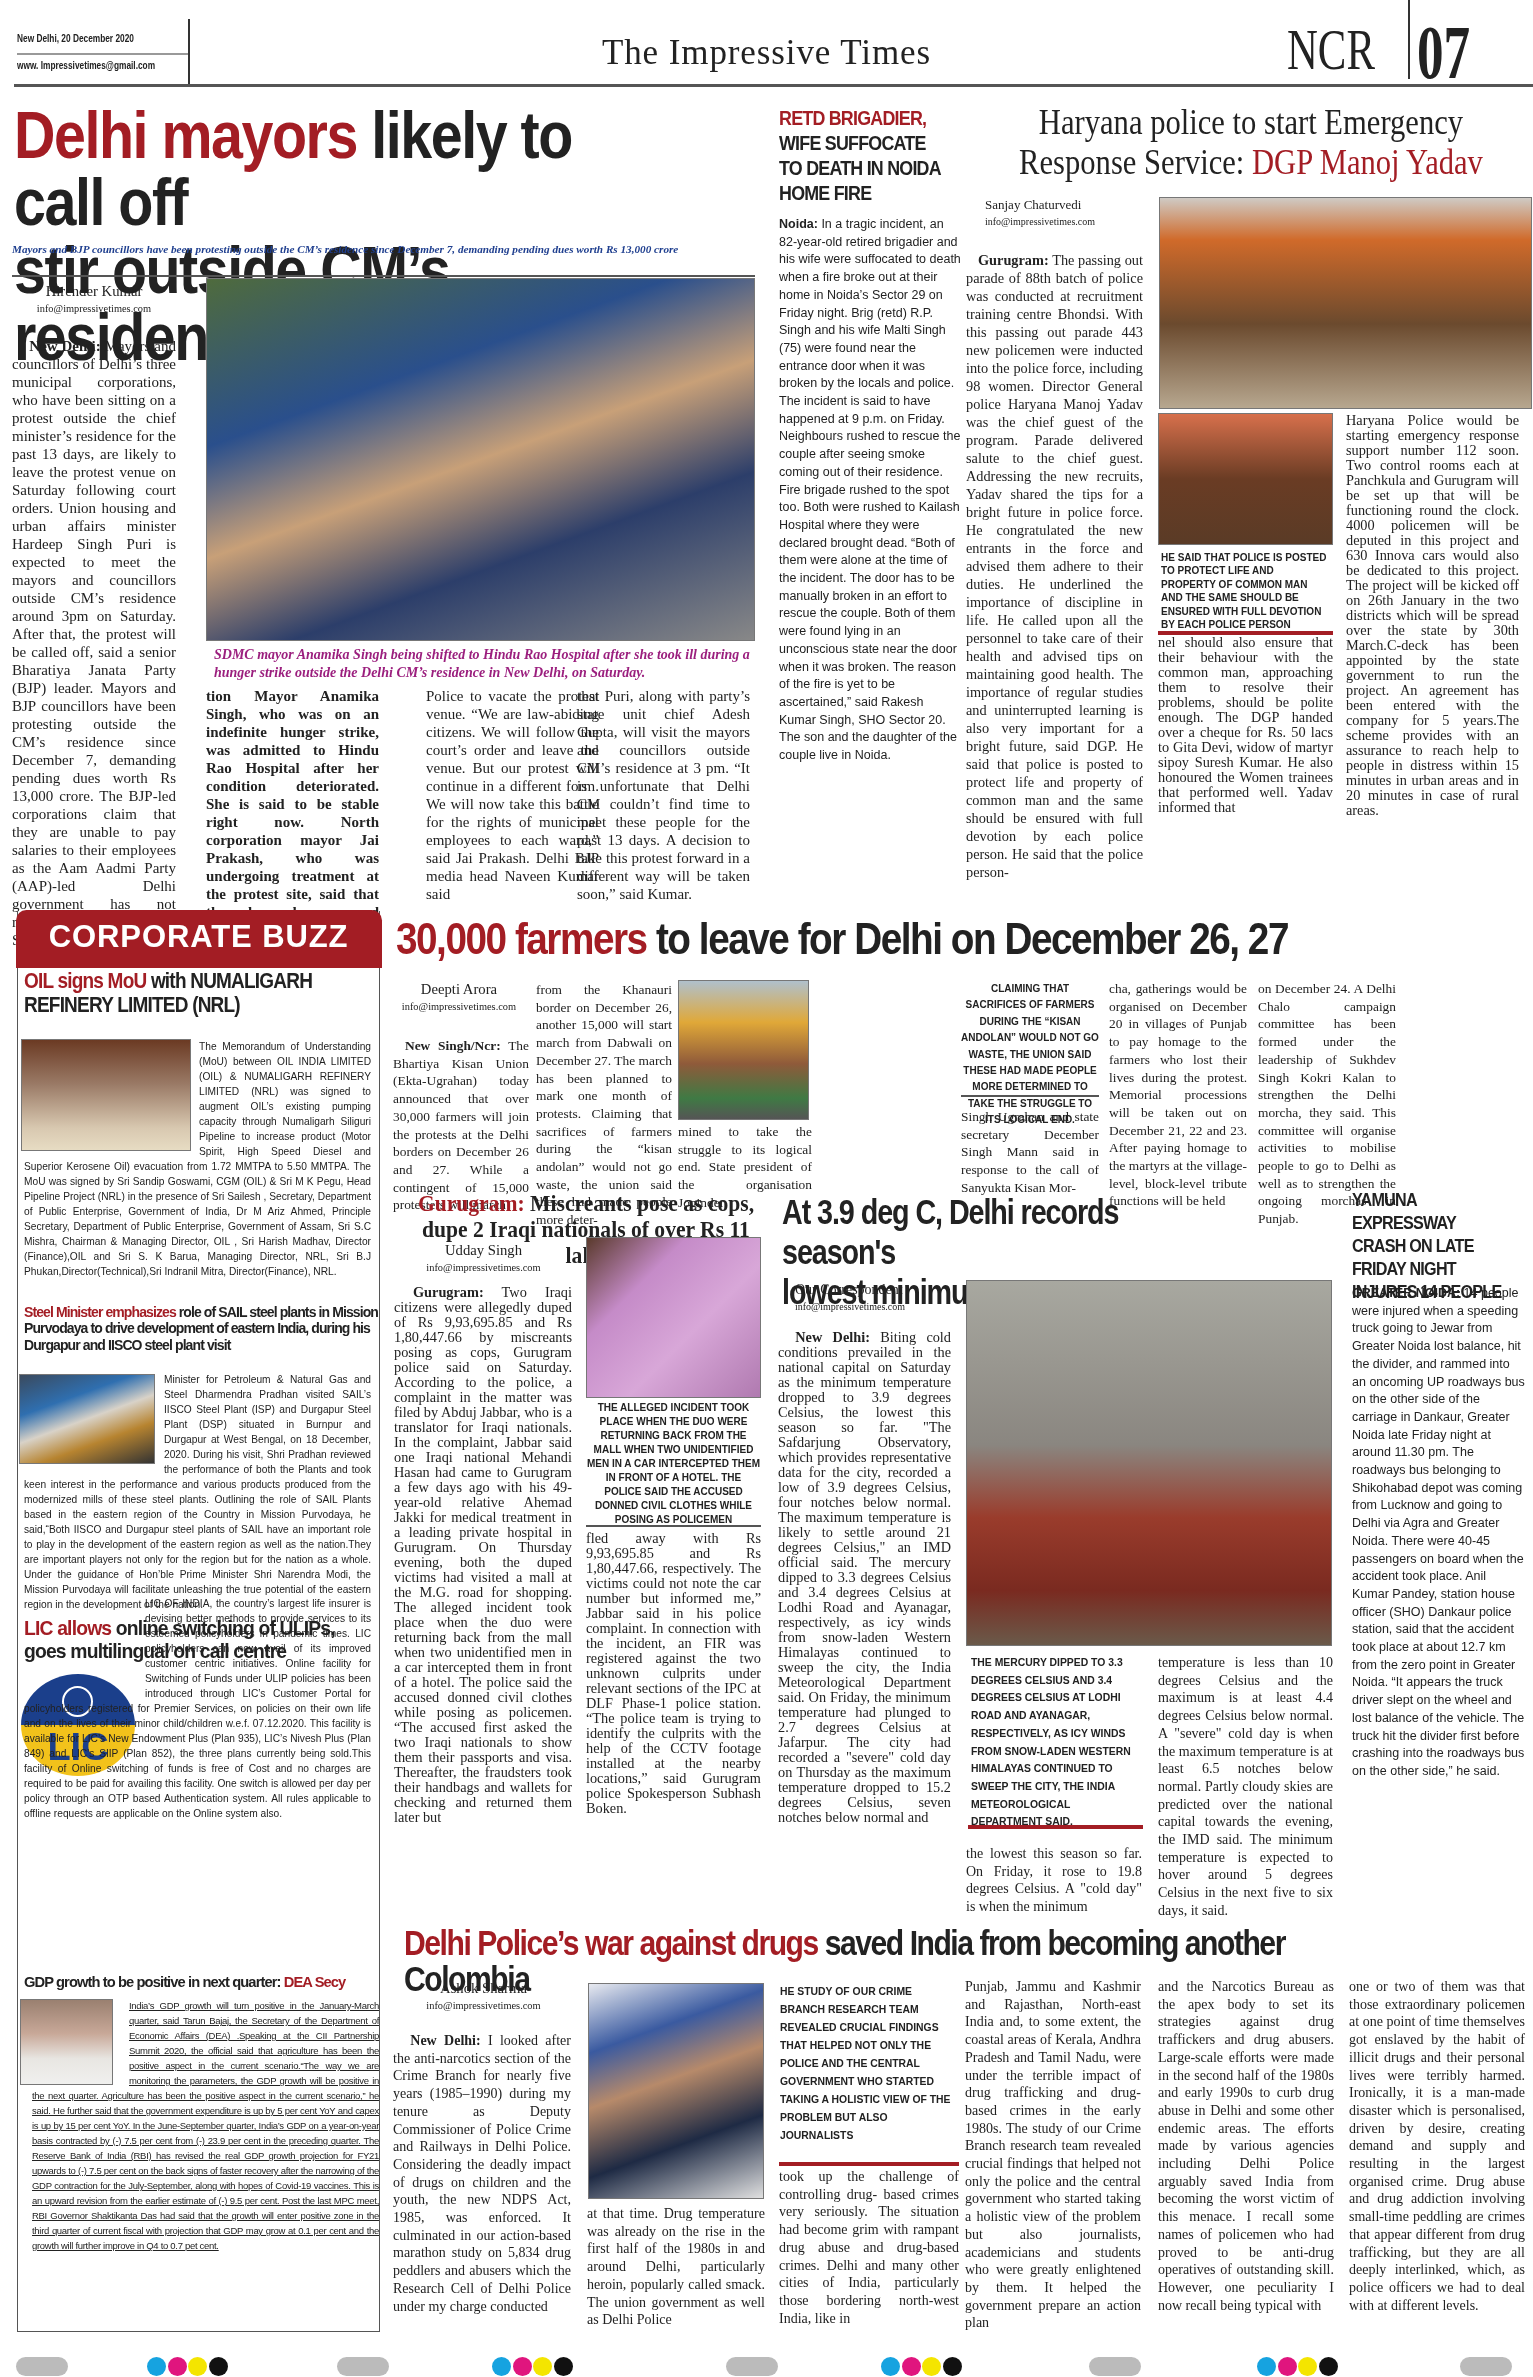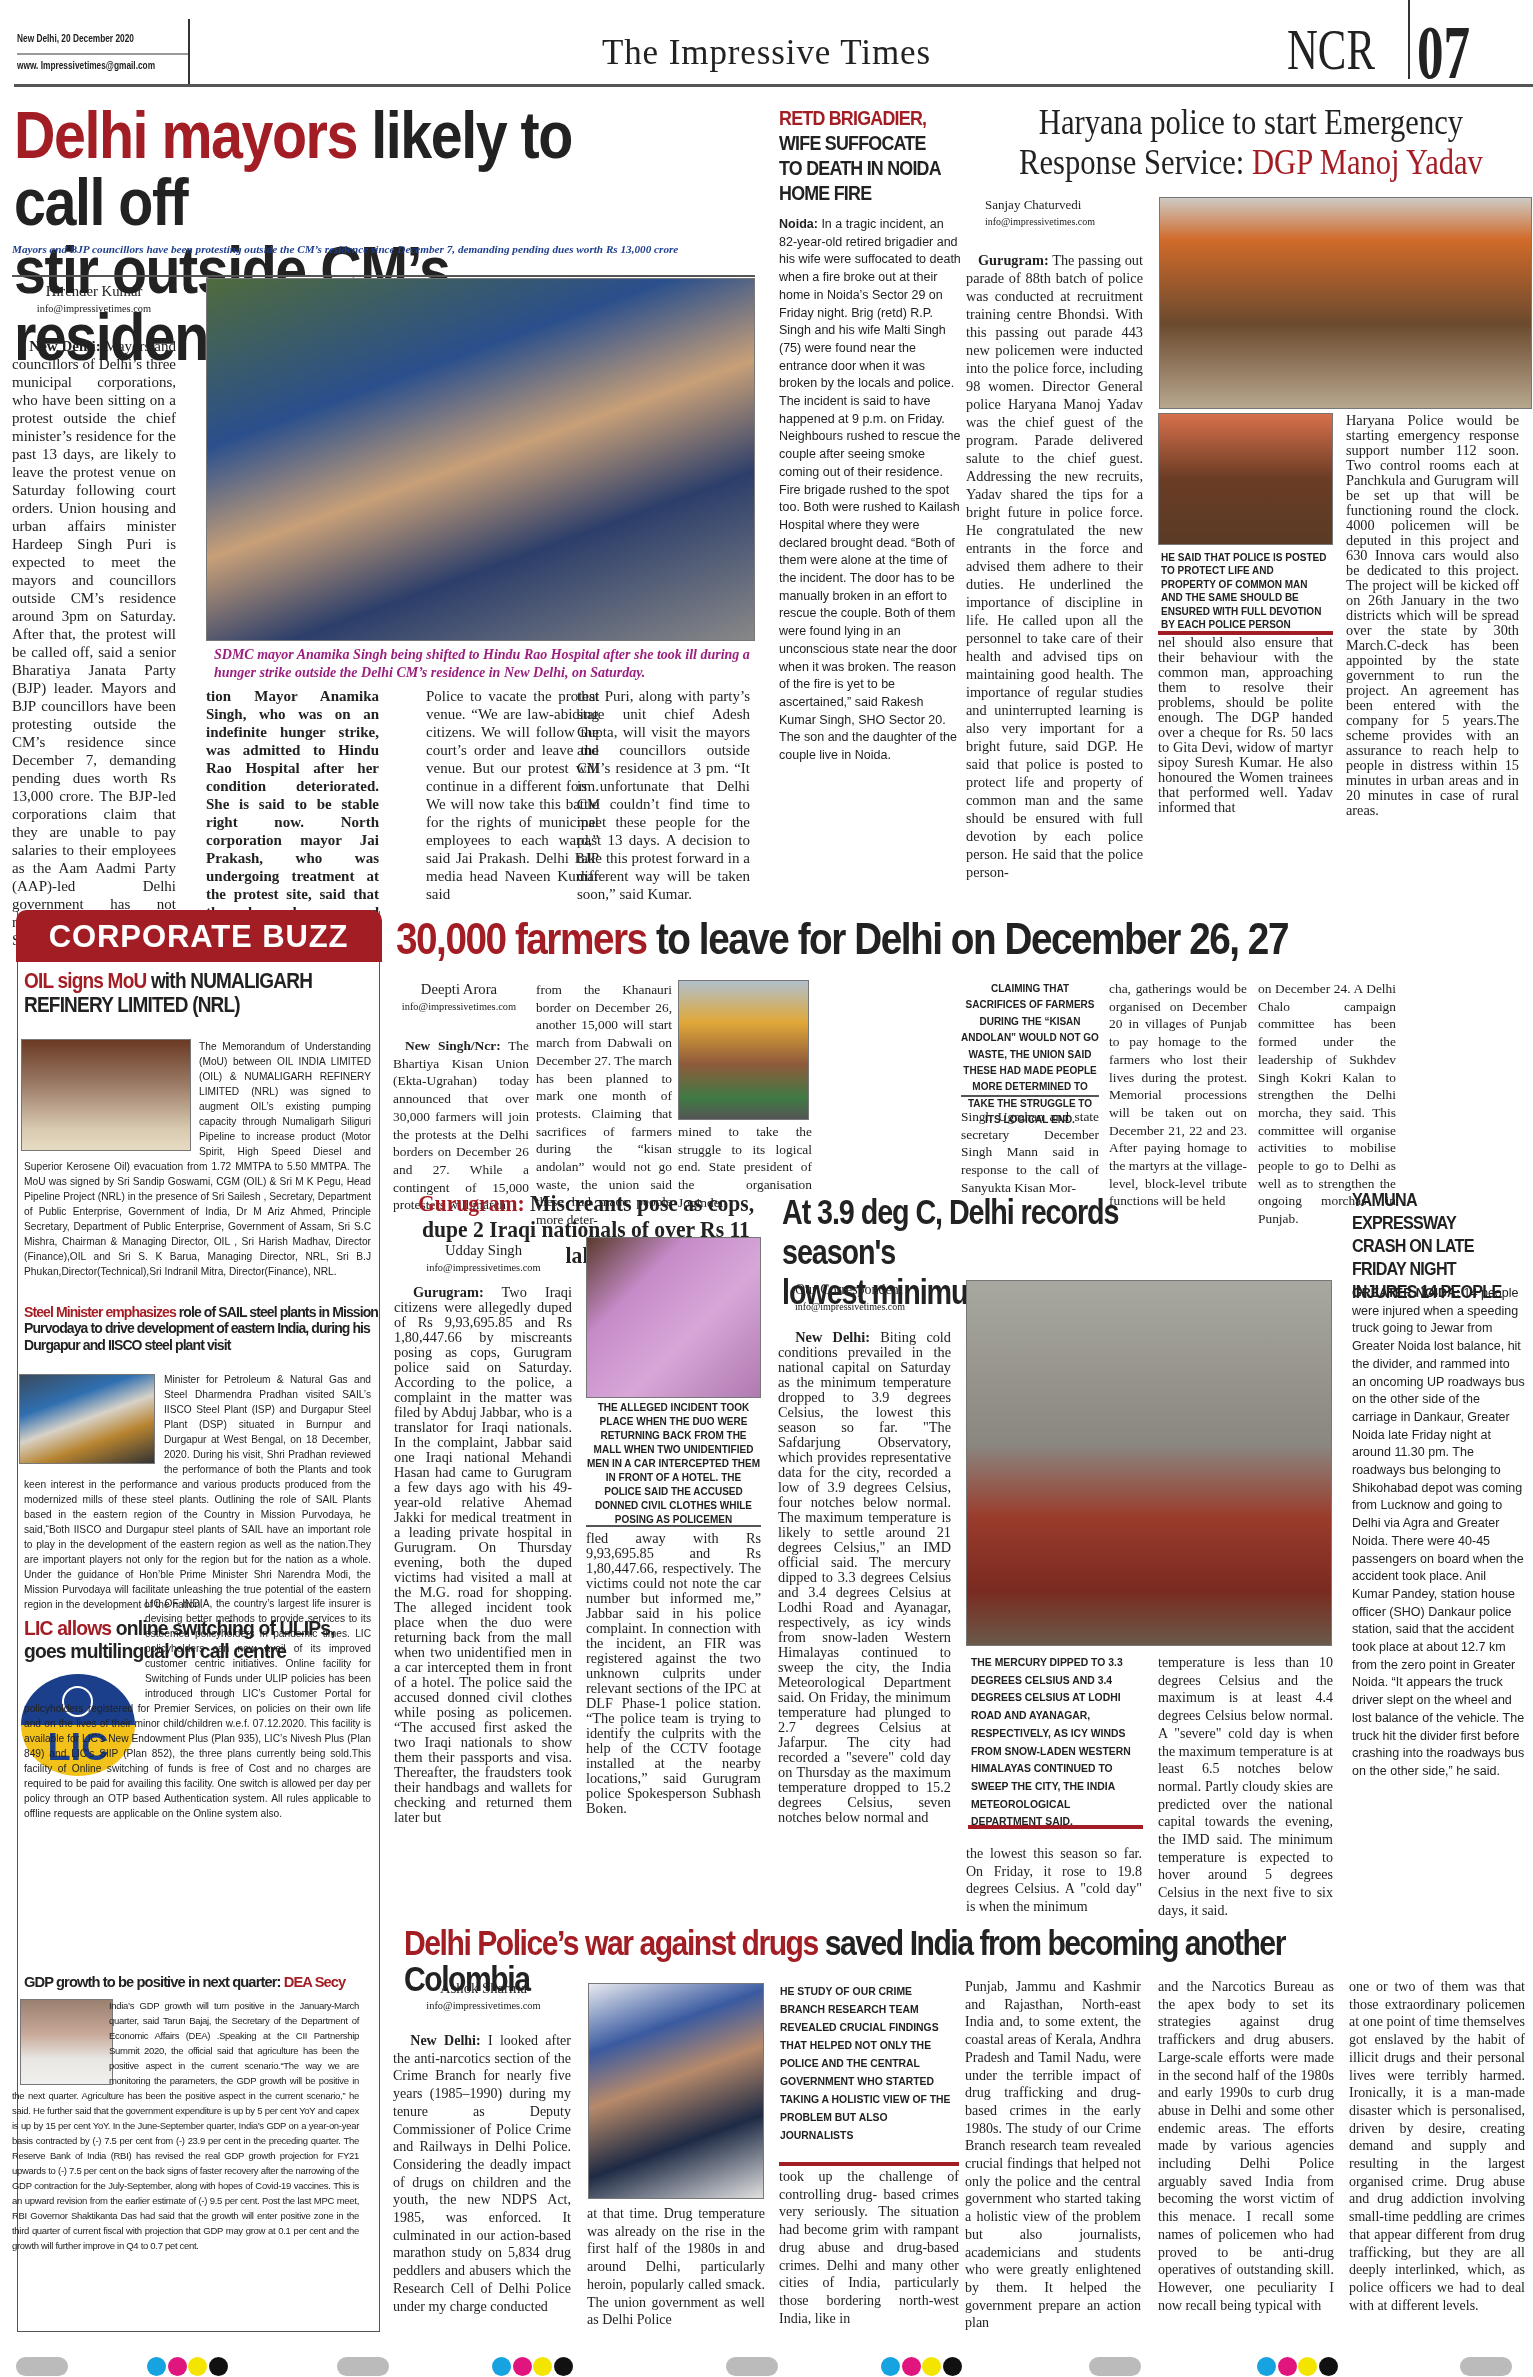--- a/index.html
+++ b/index.html
@@ -16,21 +16,21 @@
   .ncr { left: 1287px; top: 17.3px; font-size: 57px; font-family: "Liberation Serif", serif; transform: scaleX(0.75); transform-origin: left; }
   .pgno { left: 1417px; top: 8.6px; font-size: 76px; font-weight: bold; font-family: "Liberation Serif", serif; transform: scaleX(0.7); transform-origin: left; }
   .topline { left: 14px; top: 84px; width: 1520px; height: 2.6px; background: #555; }
   .headline { font-family: "Liberation Sans", sans-serif; font-weight: bold; letter-spacing: -1.7px; line-height: 1.02; }
   .body-text { font-family: "Liberation Serif", serif; font-size: 15px; line-height: 18px; text-align: justify; hyphens: auto; }
   .byline { text-align: center; font-size: 14.7px; }
   .byline .email { font-size: 10.4px; display: block; margin-top: 2.6px; }
   .photo { background: linear-gradient(135deg, #6b7b5a 0%, #2f4d7a 35%, #8c6b55 60%, #3a3a3a 100%); border: 0.9px solid #777; }
   .caption-box { font-family: "Liberation Sans", sans-serif; font-weight: bold; font-size: 11.2px; text-transform: uppercase; line-height: 14px; text-align: center; }
   .buzz { left: 17.3px; top: 911px; width: 363px; height: 1421px; border: 1.7px solid #555; border-top: none; }
-  .buzz-head { left: 15.6px; top: 910px; width: 366px; height: 52px; background: #a31d24; border-radius: 10.4px 10.4px 0 0; color: #fff; font-family: "Liberation Sans", sans-serif; font-weight: bold; font-size: 31px; text-align: center; line-height: 54px; letter-spacing: 0.9px; }
+  .buzz-head { left: 15.6px; top: 910px; width: 366px; height: 58px; background: #a31d24; border-radius: 10.4px 10.4px 0 0; color: #fff; font-family: "Liberation Sans", sans-serif; font-weight: bold; font-size: 31px; text-align: center; line-height: 54px; letter-spacing: 0.9px; }
   .buzz-text { font-family: "Liberation Sans", sans-serif; font-size: 10.2px; line-height: 15px; text-align: justify; }
   .buzz-title { font-family: "Liberation Sans", sans-serif; font-weight: bold; letter-spacing: -0.9px; }
   .reg { width: 19px; height: 19px; border-radius: 50%; display: inline-block; margin-right: 1.7px; }
   .gray-blob { width: 52px; height: 19px; border-radius: 9.5px; background: #bbb; }
   .noida-text { font-family: "Liberation Sans", sans-serif; font-size: 12.5px; line-height: 17.7px; }
   .rule { height: 2.6px; background: #555; }
   .rule-red { height: 3.5px; background: #a31d24; }
 </style>
 </head>
 <body>
@@ -122,21 +122,21 @@
 </div>
 <div class="abs buzz-text" style="left:24px;top:1596px;width:347px;">
   <div style="float:left;width:121px;height:104px;"></div>
   <span>LIC OF INDIA, the country’s largest life insurer is devising better methods to provide services to its esteemed policyholders in pandemic times. LIC policyholders can now avail of its improved customer centric initiatives. Online facility for Switching of Funds under ULIP policies has been introduced through LIC’s Customer Portal for policyholders registered for Premier Services, on policies on their own life and on the lives of their minor child/children w.e.f. 07.12.2020. This facility is available for LIC’s New Endowment Plus (Plan 935), LIC’s Nivesh Plus (Plan 849) and LIC’s SIIP (Plan 852), the three plans currently being sold.This facility of Online switching of funds is free of Cost and no charges are required to be paid for availing this facility. One switch is allowed per day per policy through an OTP based Authentication system. All rules applicable to offline requests are applicable on the Online system also.</span>
 </div>
 
 <div class="abs buzz-title" style="left:24px;top:1974px;width:354px;font-size:14.7px;line-height:17.3px;">
   <span>GDP growth to be positive in next quarter:</span> <span class="red">DEA Secy</span>
 </div>
 <div class="abs photo" style="left:20px;top:1999px;width:93px;height:86px;background:linear-gradient(180deg,#9a8070 0%,#c8a898 40%,#e8e6e2 70%,#f0f0ee 100%);"></div>
-<div class="abs buzz-text" style="left:12px;top:1998px;width:347px;font-size:9.5px;line-height:15px;letter-spacing:-0.3px;">
+<div class="abs buzz-text" style="left:32px;top:1998px;width:347px;font-size:9.5px;line-height:15px;letter-spacing:-0.3px;text-decoration:underline;">
   <div style="float:left;width:97px;height:90px;"></div>
   <span>India’s GDP growth will turn positive in the January-March quarter, said Tarun Bajaj, the Secretary of the Department of Economic Affairs (DEA) .Speaking at the CII Partnership Summit 2020, the official said that agriculture has been the positive aspect in the current scenario.“The way we are monitoring the parameters, the GDP growth will be positive in the next quarter. Agriculture has been the positive aspect in the current scenario,” he said. He further said that the government expenditure is up by 5 per cent YoY and capex is up by 15 per cent YoY. In the June-September quarter, India’s GDP on a year-on-year basis contracted by (-) 7.5 per cent from (-) 23.9 per cent in the preceding quarter. The Reserve Bank of India (RBI) has revised the real GDP growth projection for FY21 upwards to (-) 7.5 per cent on the back signs of faster recovery after the narrowing of the GDP contraction for the July-September, along with hopes of Covid-19 vaccines. This is an upward revision from the earlier estimate of (-) 9.5 per cent. Post the last MPC meet, RBI Governor Shaktikanta Das had said that the growth will enter positive zone in the third quarter of current fiscal with projection that GDP may grow at 0.1 per cent and the growth will further improve in Q4 to 0.7 pet cent.</span>
 </div>
 
 <div class="abs headline" style="left:396px;top:916px;width:1140px;font-size:45px;transform:scaleX(0.86);transform-origin:left;">
   <span class="red">30,000 farmers</span> <span>to leave for Delhi on December 26, 27</span>
 </div>
 <div class="abs byline" style="left:390px;top:981px;width:138px;">
   <span>Deepti Arora</span>
   <span class="email">info@impressivetimes.com</span>

